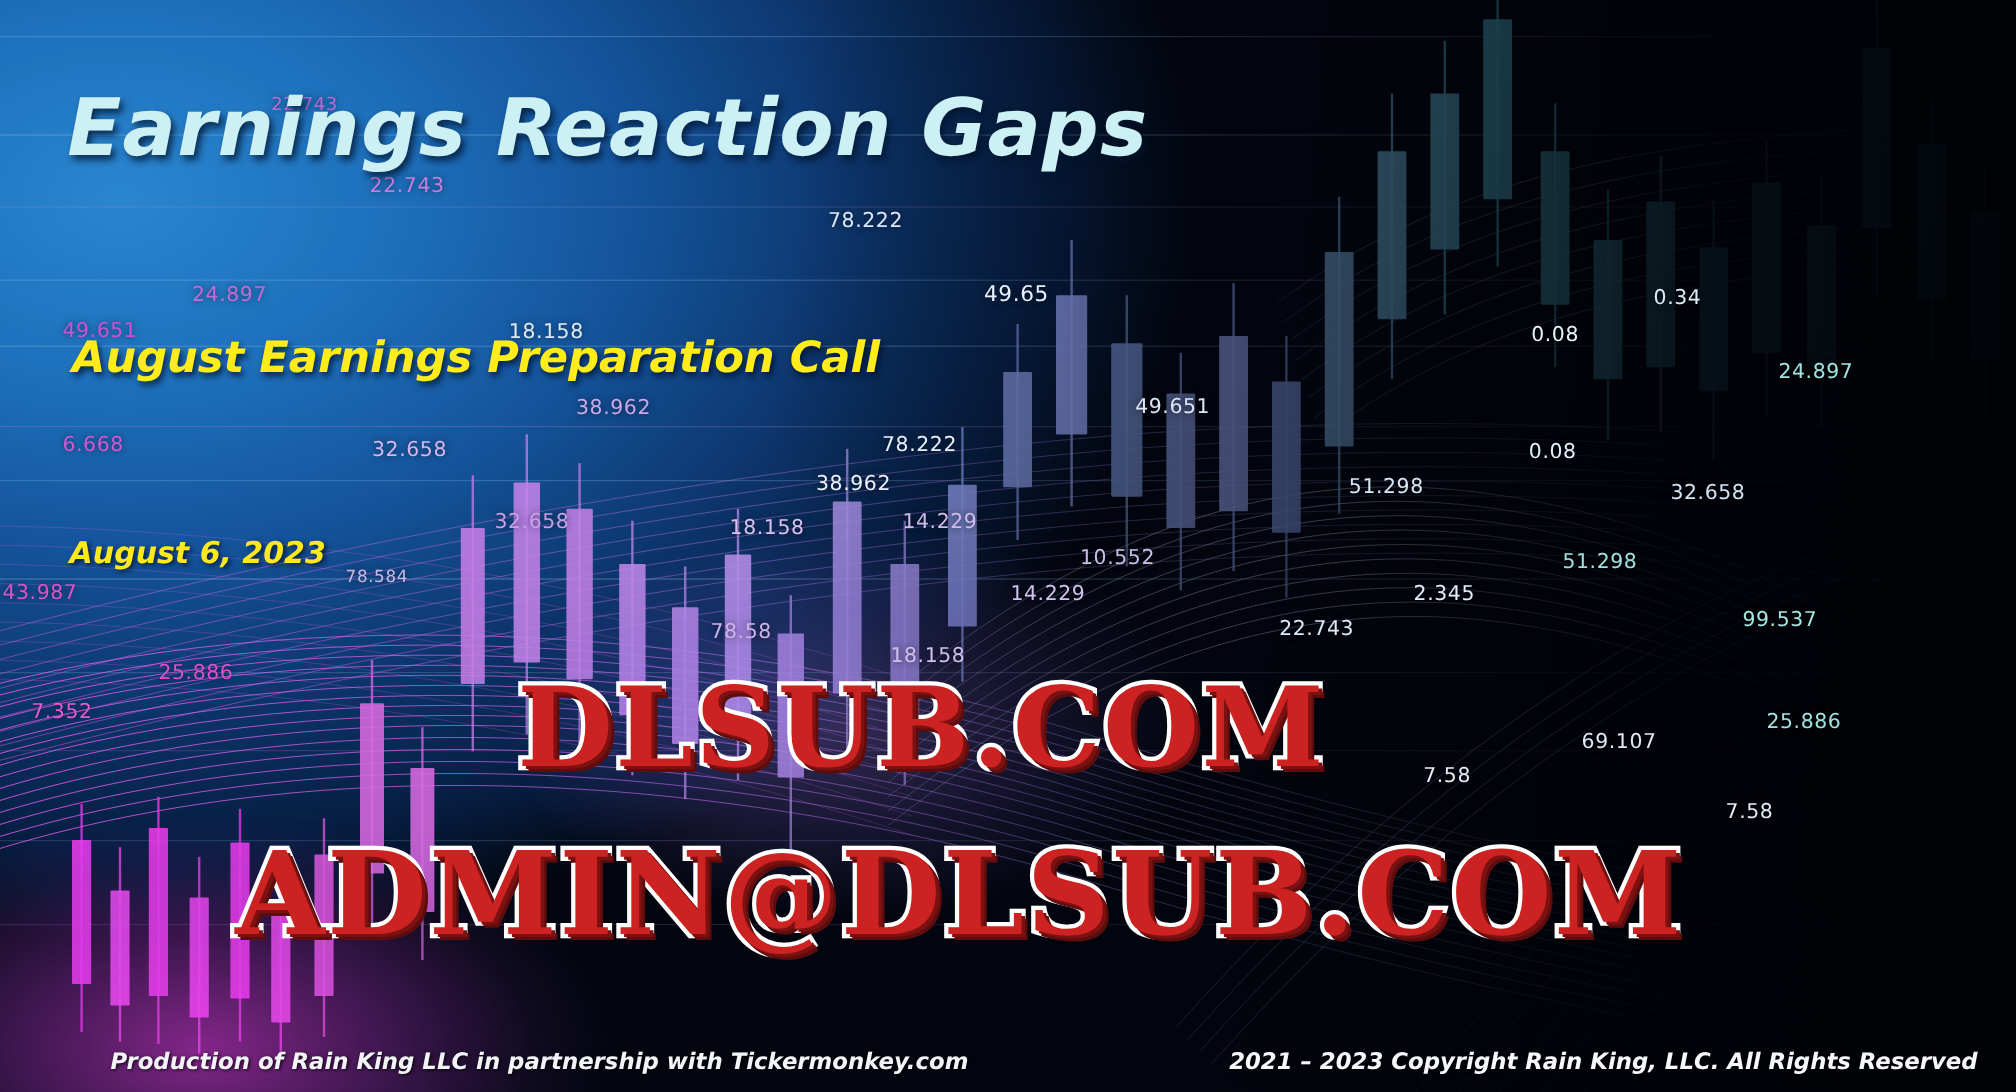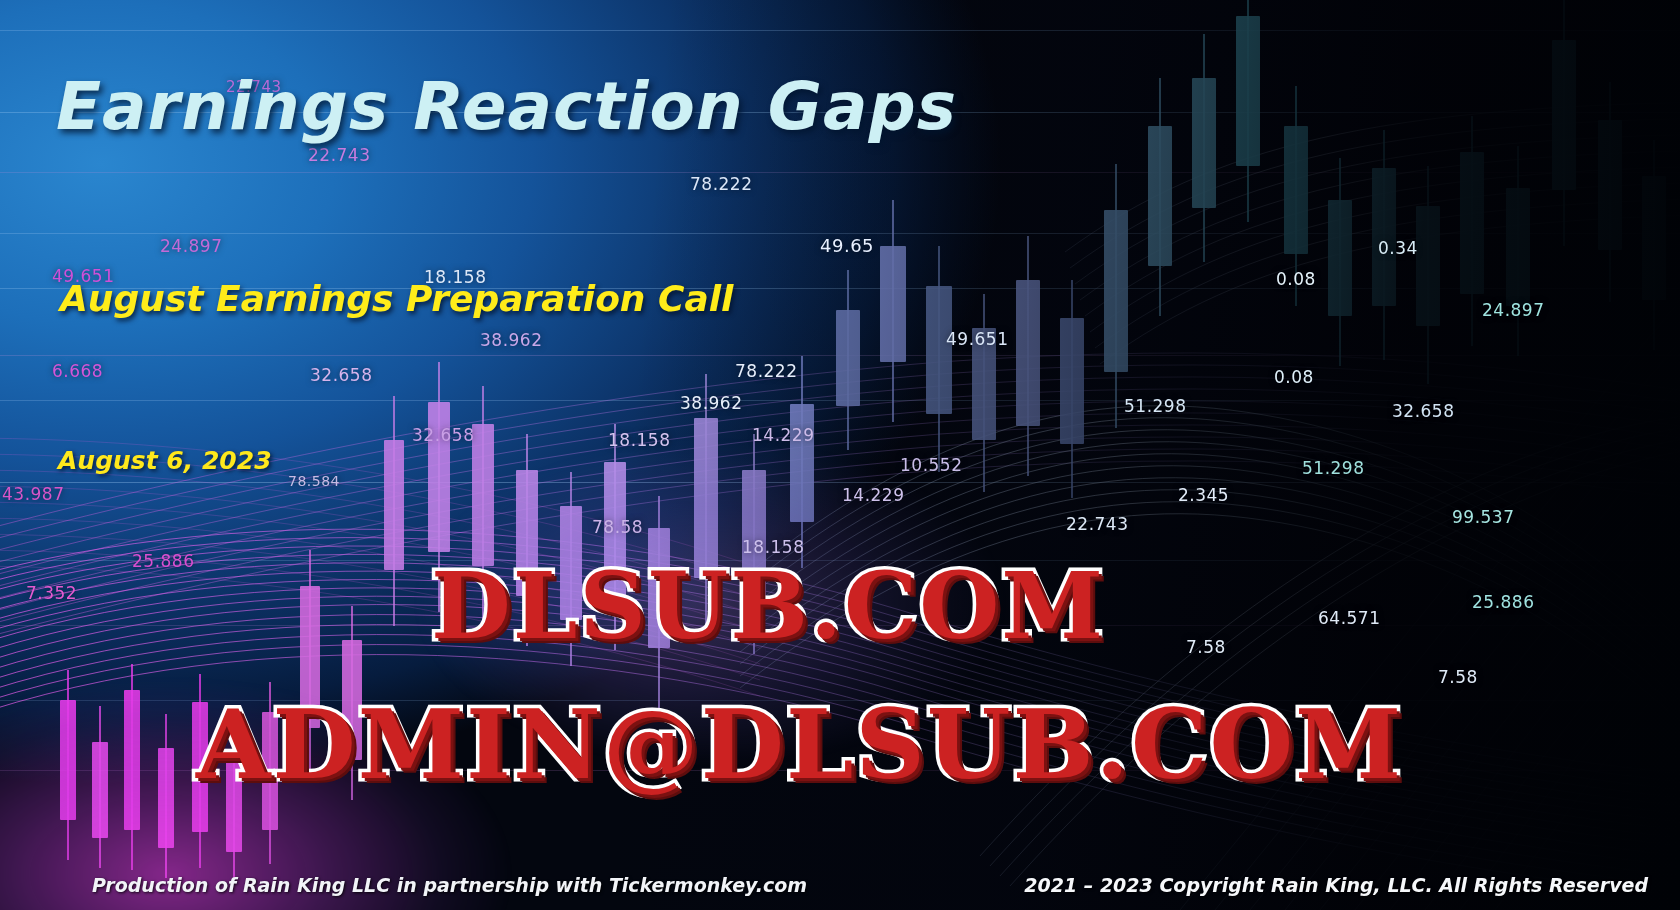--- a/index.html
+++ b/index.html
@@ -434,21 +434,21 @@
       <div class="num" style="left: 1302px; top: 458px; font-size: 17px; color: rgb(159, 224, 221);">51.298</div>
       <div class="num" style="left: 842px; top: 485px; font-size: 17px; color: rgb(207, 194, 236);">14.229</div>
       <div class="num" style="left: 1178px; top: 485px; font-size: 17px; color: rgb(226, 236, 249);">2.345</div>
       <div class="num" style="left: 132px; top: 551px; font-size: 17px; color: rgb(217, 79, 208);">25.886</div>
       <div class="num" style="left: 592px; top: 517px; font-size: 17px; color: rgb(203, 179, 232);">78.58</div>
       <div class="num" style="left: 1066px; top: 514px; font-size: 17px; color: rgb(221, 233, 247);">22.743</div>
       <div class="num" style="left: 1452px; top: 507px; font-size: 17px; color: rgb(166, 230, 226);">99.537</div>
       <div class="num" style="left: 26px; top: 583px; font-size: 17px; color: rgb(229, 90, 208);">7.352</div>
       <div class="num" style="left: 742px; top: 537px; font-size: 17px; color: rgb(205, 192, 236);">18.158</div>
       <div class="num" style="left: 1472px; top: 592px; font-size: 17px; color: rgb(159, 226, 224);">25.886</div>
-      <div class="num" style="left: 1318px; top: 608px; font-size: 17px; color: rgb(223, 233, 246);">64.571</div>
+      <div class="num" style="left: 1318px; top: 608px; font-size: 17px; color: rgb(223, 233, 246);">69.107</div>
       <div class="num" style="left: 1186px; top: 637px; font-size: 17px; color: rgb(225, 236, 248);">7.58</div>
       <div class="num" style="left: 1438px; top: 667px; font-size: 17px; color: rgb(223, 234, 247);">7.58</div>
     </div>
 
   <div class="title">Earnings Reaction Gaps</div>
   <div class="subtitle">August Earnings Preparation Call</div>
   <div class="datetext">August 6, 2023</div>
 
   <div class="wm wm1">DLSUB.COM</div>
   <div class="wm wm2">ADMIN@DLSUB.COM</div>

